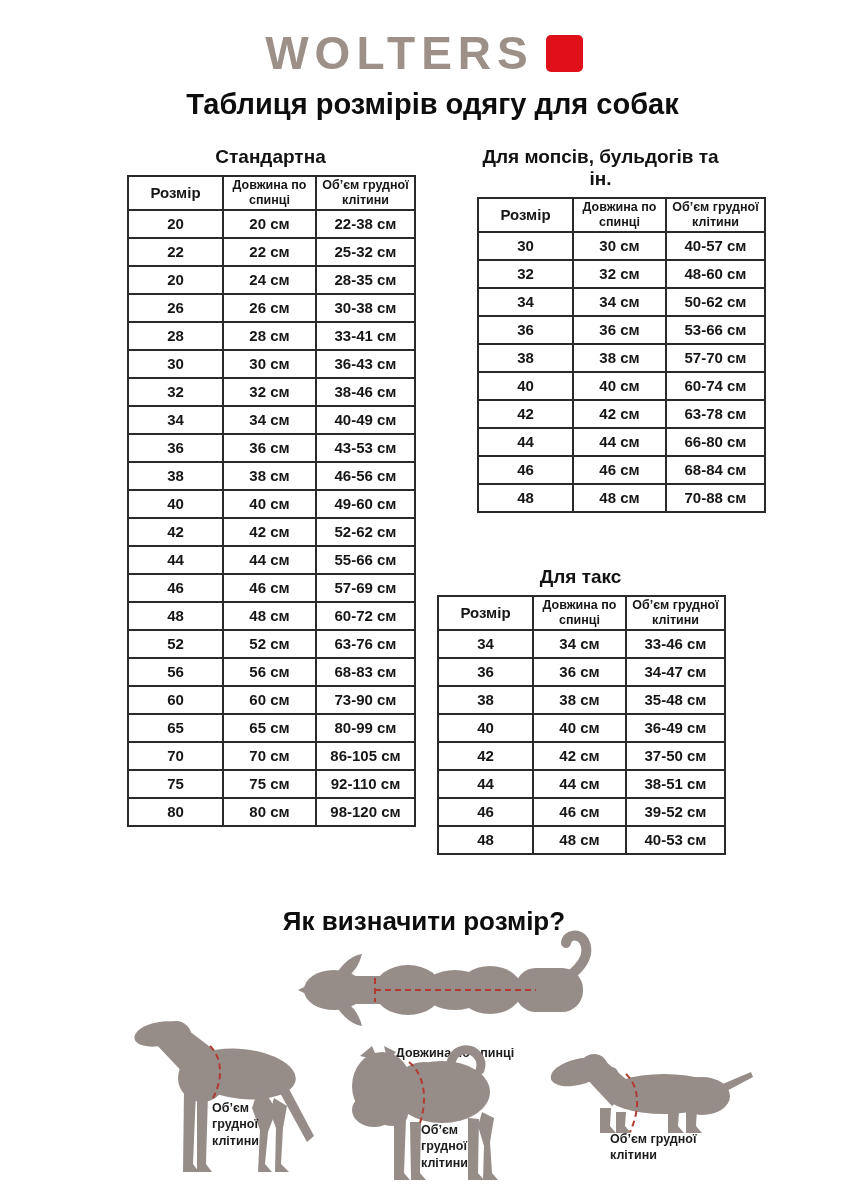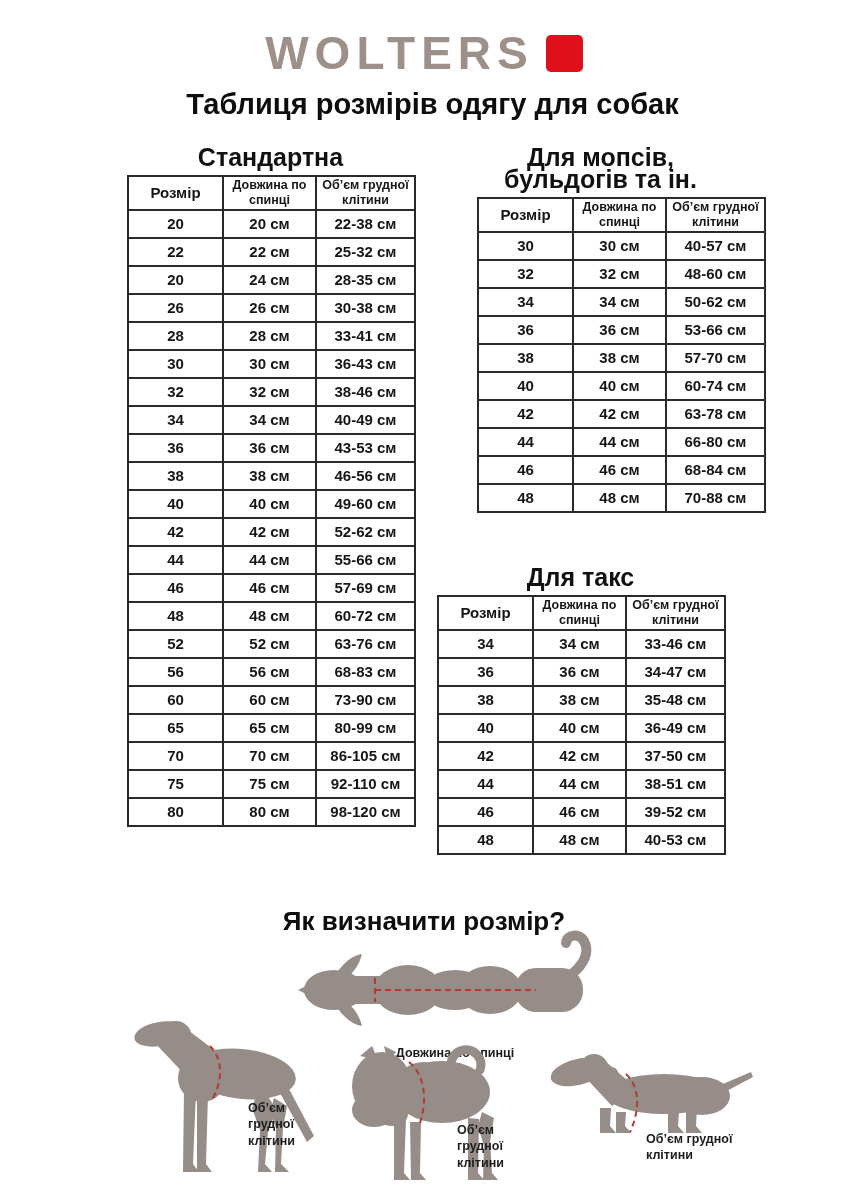--- a/index.html
+++ b/index.html
@@ -19,21 +19,21 @@
   
   .logo-row{position:absolute;top:30px;left:0;width:848px;display:flex;justify-content:center;align-items:center;gap:12px;}
   .logo-text{font-size:46px;font-weight:700;letter-spacing:6px;color:var(--brand-text);line-height:1;}
   .logo-square{width:37px;height:37px;background:var(--accent-red);border-radius:5px;display:inline-block;}
   .page-title{position:absolute;top:88px;left:0;width:848px;text-align:center;font-size:29px;font-weight:700;color:#0d0d0d;padding-left:17px;}
   
   .tbl-block{position:absolute;width:287px;}
   .tbl-block.left{left:127px;top:146px;}
   .tbl-block.right1{left:437px;top:146px;padding-left:40px;}
   .tbl-block.right2{left:437px;top:566px;}
-  .tbl-title{text-align:center;font-size:25px;font-weight:700;line-height:22px;margin-bottom:7px;color:#111;}
+  .tbl-title{text-align:center;font-size:19px;font-weight:700;line-height:22px;margin-bottom:7px;color:#111;}
   table.size-table{border-collapse:collapse;width:287px;table-layout:fixed;}
   .size-table th,.size-table td{
     border:2px solid var(--table-border);text-align:center;vertical-align:middle;
     font-weight:700;color:var(--text);padding:1px 2px;
   }
   .size-table th{height:24px;font-size:12.5px;line-height:1.18;}
   .size-table th:first-child{font-size:15px;}
   .size-table td{height:28px;font-size:15px;}
   col.c1{width:95px;} col.c2{width:93px;} col.c3{width:99px;}
   
@@ -44,21 +44,21 @@
   .svg-bulldog{left:336px;top:1042px;width:170px;height:150px;}
   .svg-dachshund{left:542px;top:1046px;width:218px;height:124px;}
   .sil{fill:var(--silhouette);}
   .sil-stroke{stroke:var(--silhouette);fill:none;}
   .dash{stroke:var(--dash-red);fill:none;stroke-width:2;stroke-dasharray:6 4;}
   .measure-label{position:absolute;font-size:12.5px;font-weight:700;color:#1c1c1c;line-height:1.3;}
   .lbl-back{left:355px;top:1045px;width:200px;text-align:center;}
   .lbl-chest-1{left:212px;top:1100px;}
   .lbl-chest-2{left:421px;top:1122px;}
   .lbl-chest-3{left:610px;top:1131px;}
-  .measure-label span{display:block;margin-left:36px;}
+  .measure-label span{display:block;}
 </style>
 </head>
 <body>
 
 <div class="logo-row">
   <span class="logo-text">WOLTERS</span>
   <span class="logo-square"></span>
 </div>
 <div class="page-title">Таблиця розмірів одягу для собак</div>
 

